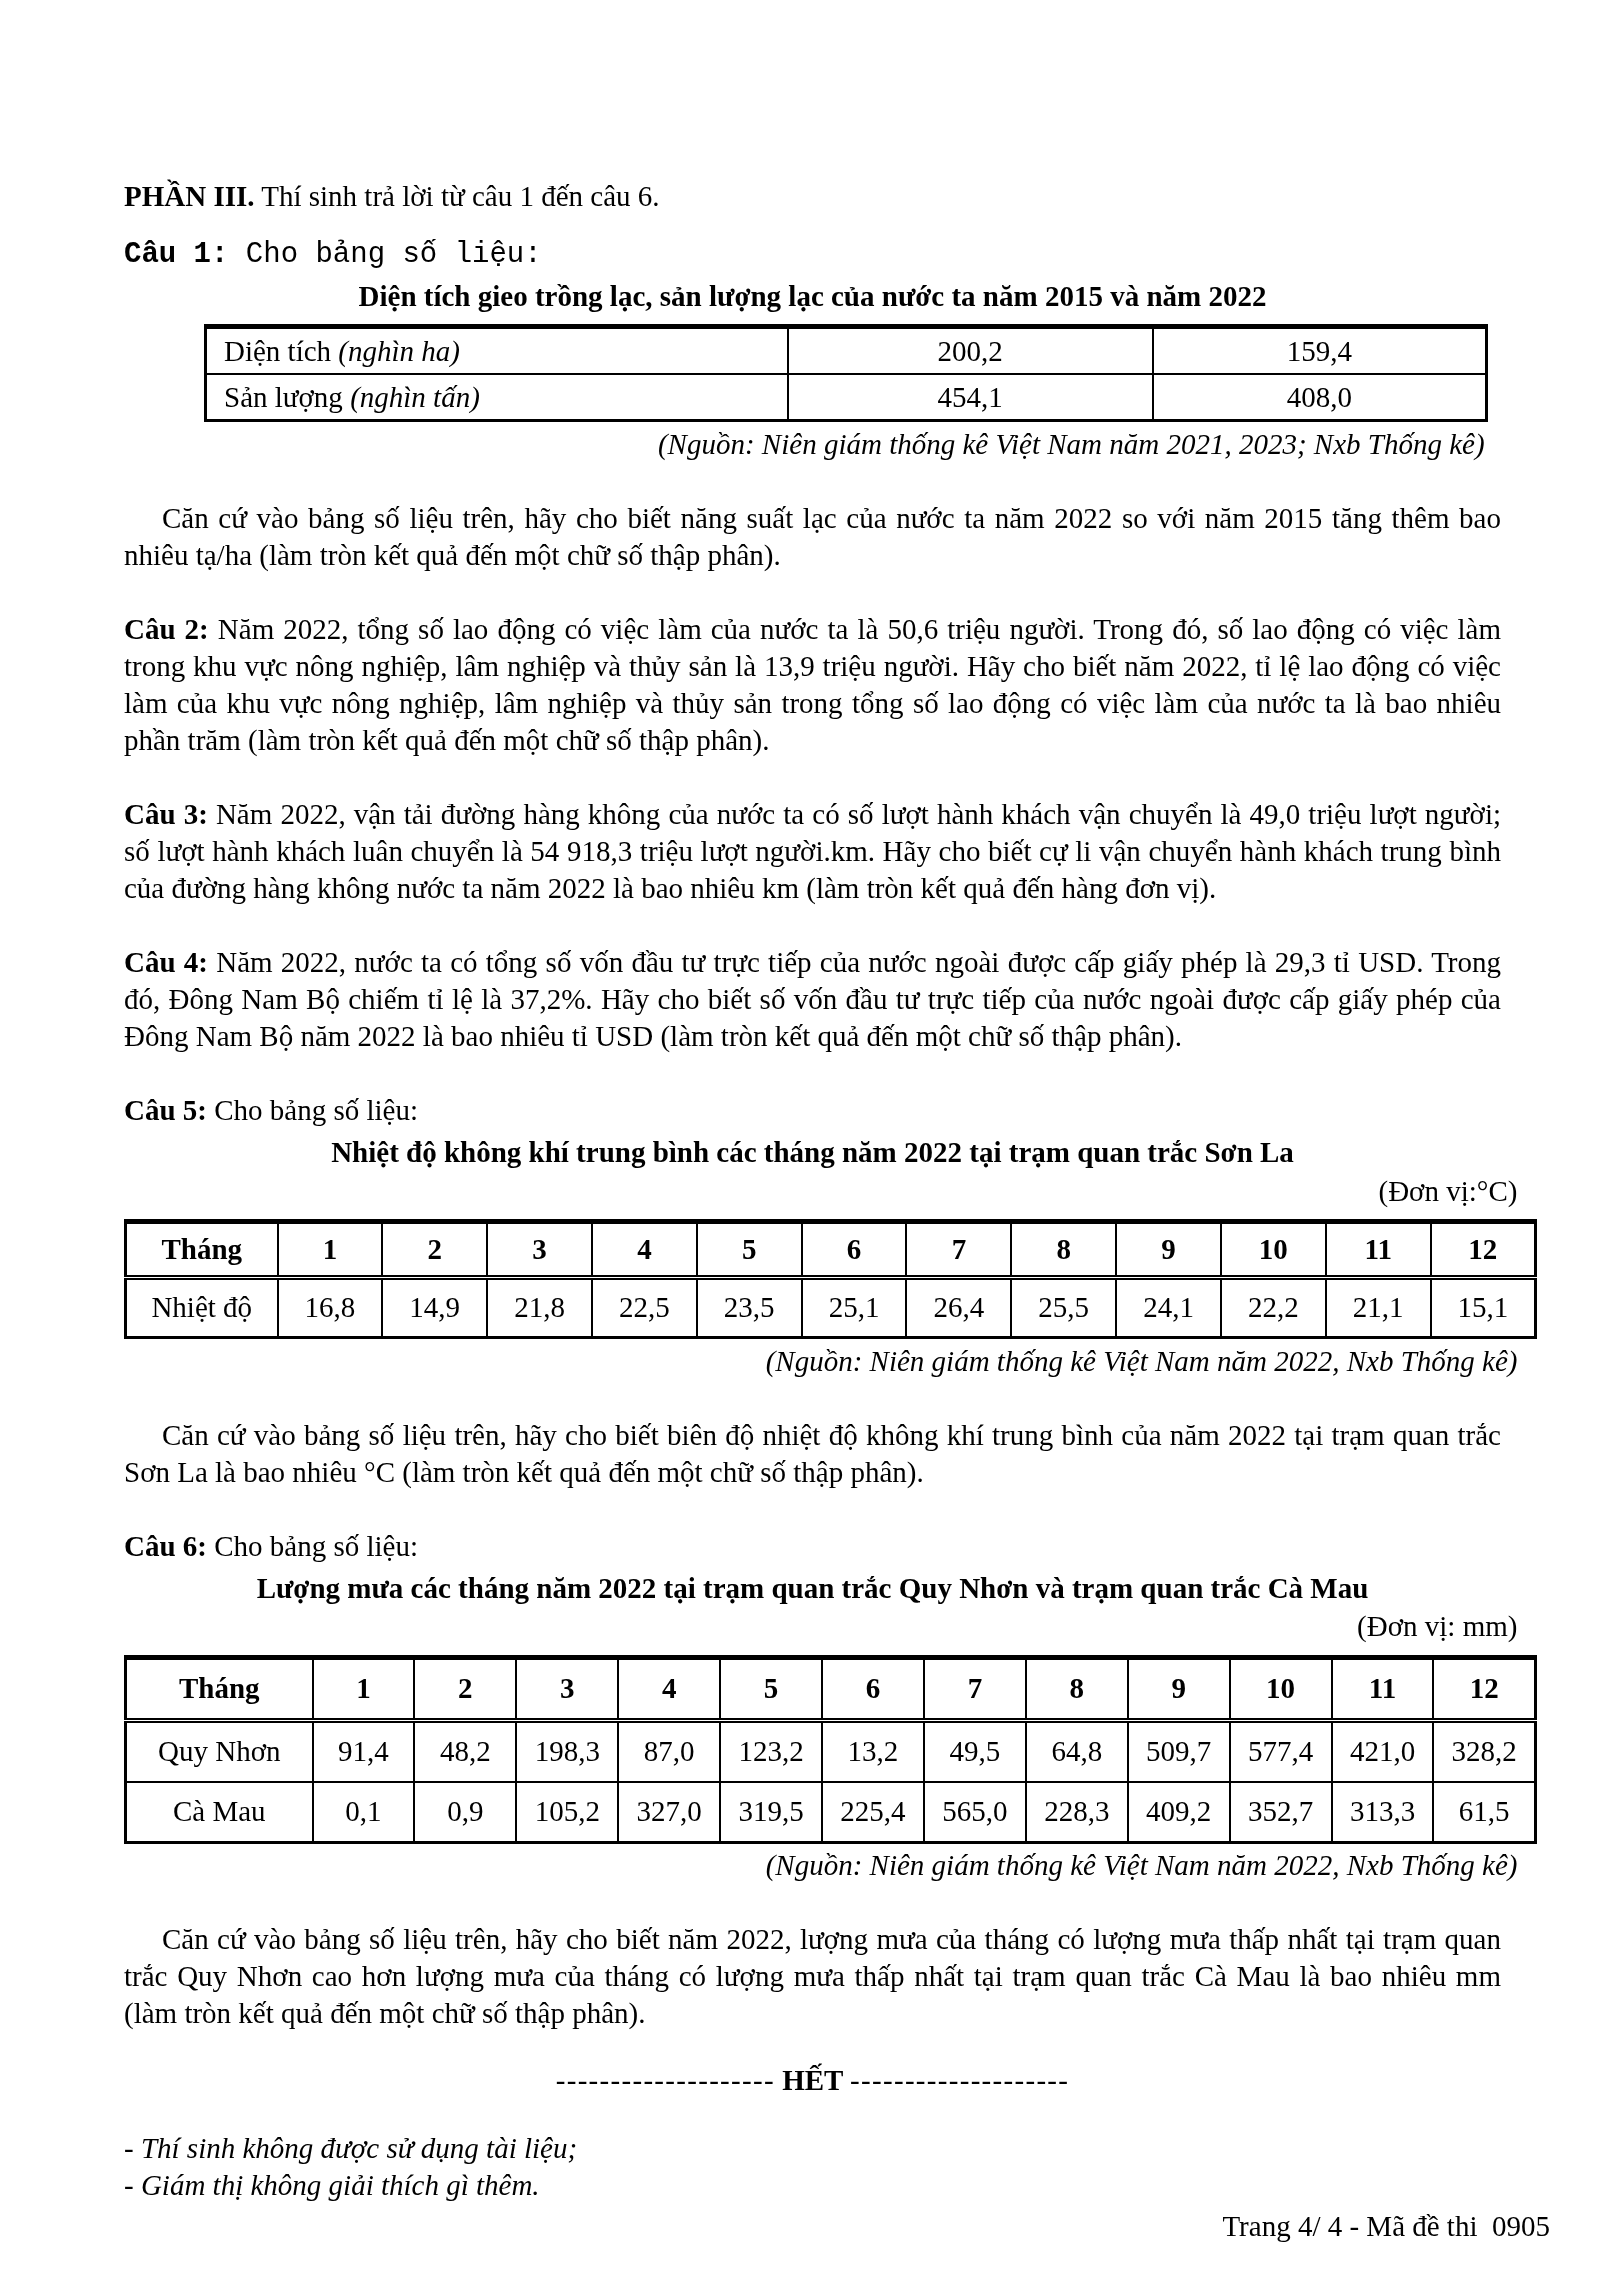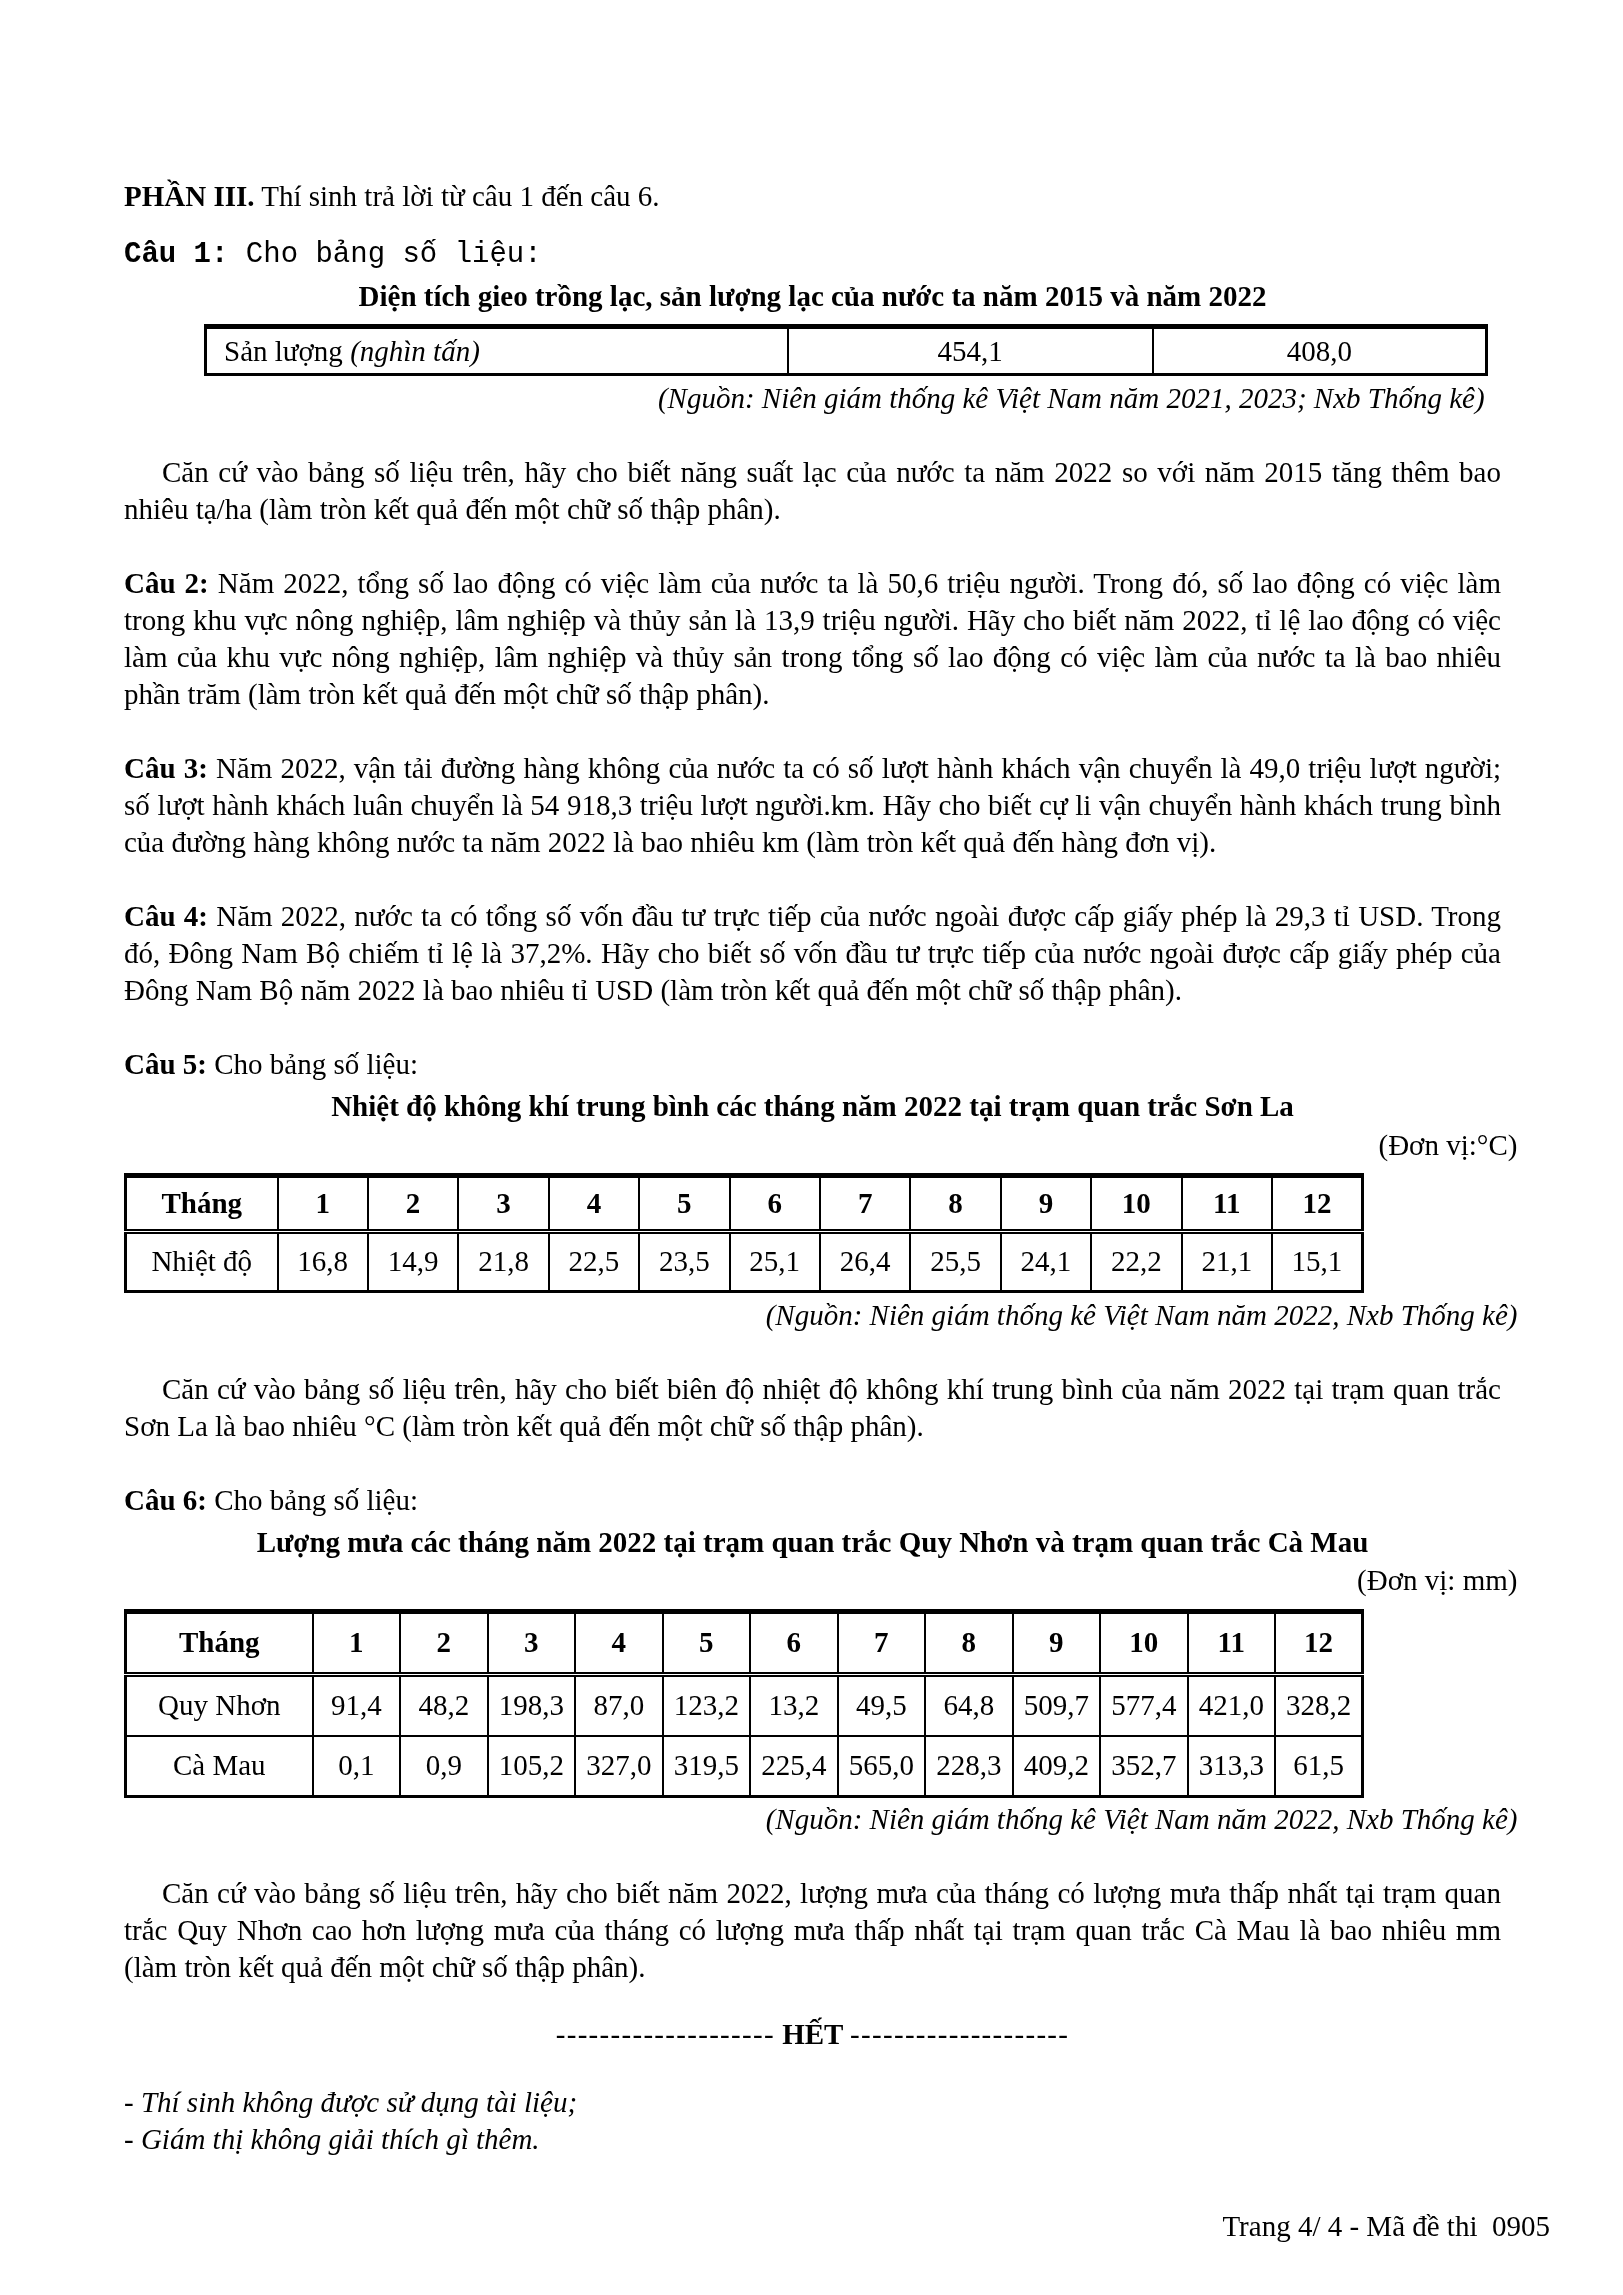--- a/index.html
+++ b/index.html
@@ -30,21 +30,21 @@
   .t1 .datarow td{height:44px;}
   .t1 .th{font-weight:bold;text-align:center;vertical-align:middle;}
   .t1 .lbl{text-align:left;padding-left:17px;vertical-align:middle;}
   .t1 .num{text-align:center;vertical-align:middle;}
   .diag-cell{position:relative;vertical-align:middle;}
   .diag-svg{position:absolute;left:0;top:0;width:100%;height:100%;display:block;}
   .diag-top{position:absolute;top:2.6px;right:98px;font-weight:bold;}
   .diag-bottom{position:absolute;bottom:2.6px;left:18.3px;font-weight:bold;}
 
   
-  .tm{width:1240px;margin:9.2px 0 3.9px 0;border:3.9px solid #000;border-top-width:5.9px;}
+  .tm{width:1413px;margin:9.2px 0 3.9px 0;border:3.9px solid #000;border-top-width:5.9px;}
   .tm .head td{font-weight:bold;text-align:center;vertical-align:middle;border-bottom:5.2px double #000;}
   .tm td{text-align:center;vertical-align:middle;}
   .t2 .head td{height:51px;}
   .t2 .datarow td{height:56px;font-family:Liberation Serif, serif;}
   .t3 .head td{height:58px;}
   .t3 .datarow td{height:58px;}
   .tm .rowlbl{text-align:center;}
 
   
   .end-line{text-align:center;margin-top:30px;}
@@ -68,20 +68,25 @@
 
     <p class="tbl-title">Diện tích gieo trồng lạc, sản lượng lạc của nước ta năm 2015 và năm 2022</p>
 
     <table class="t1">
       <colgroup>
           <col style="width:582px">
           <col style="width:365px">
           <col style="width:334px">
         </colgroup>
       <tbody>
+        <tr class="datarow">
+          <td class="lbl"><span>Diện tích</span> <i>(nghìn ha)</i></td>
+          <td class="num">200,2</td>
+          <td class="num">159,4</td>
+        </tr>
         <tr class="datarow">
           <td class="lbl"><span>Sản lượng</span> <i>(nghìn tấn)</i></td>
           <td class="num">454,1</td>
           <td class="num">408,0</td>
         </tr>
       </tbody>
     </table>
 
     <p class="source">(Nguồn: Niên giám thống kê Việt Nam năm 2021, 2023; Nxb Thống kê)</p>
 

